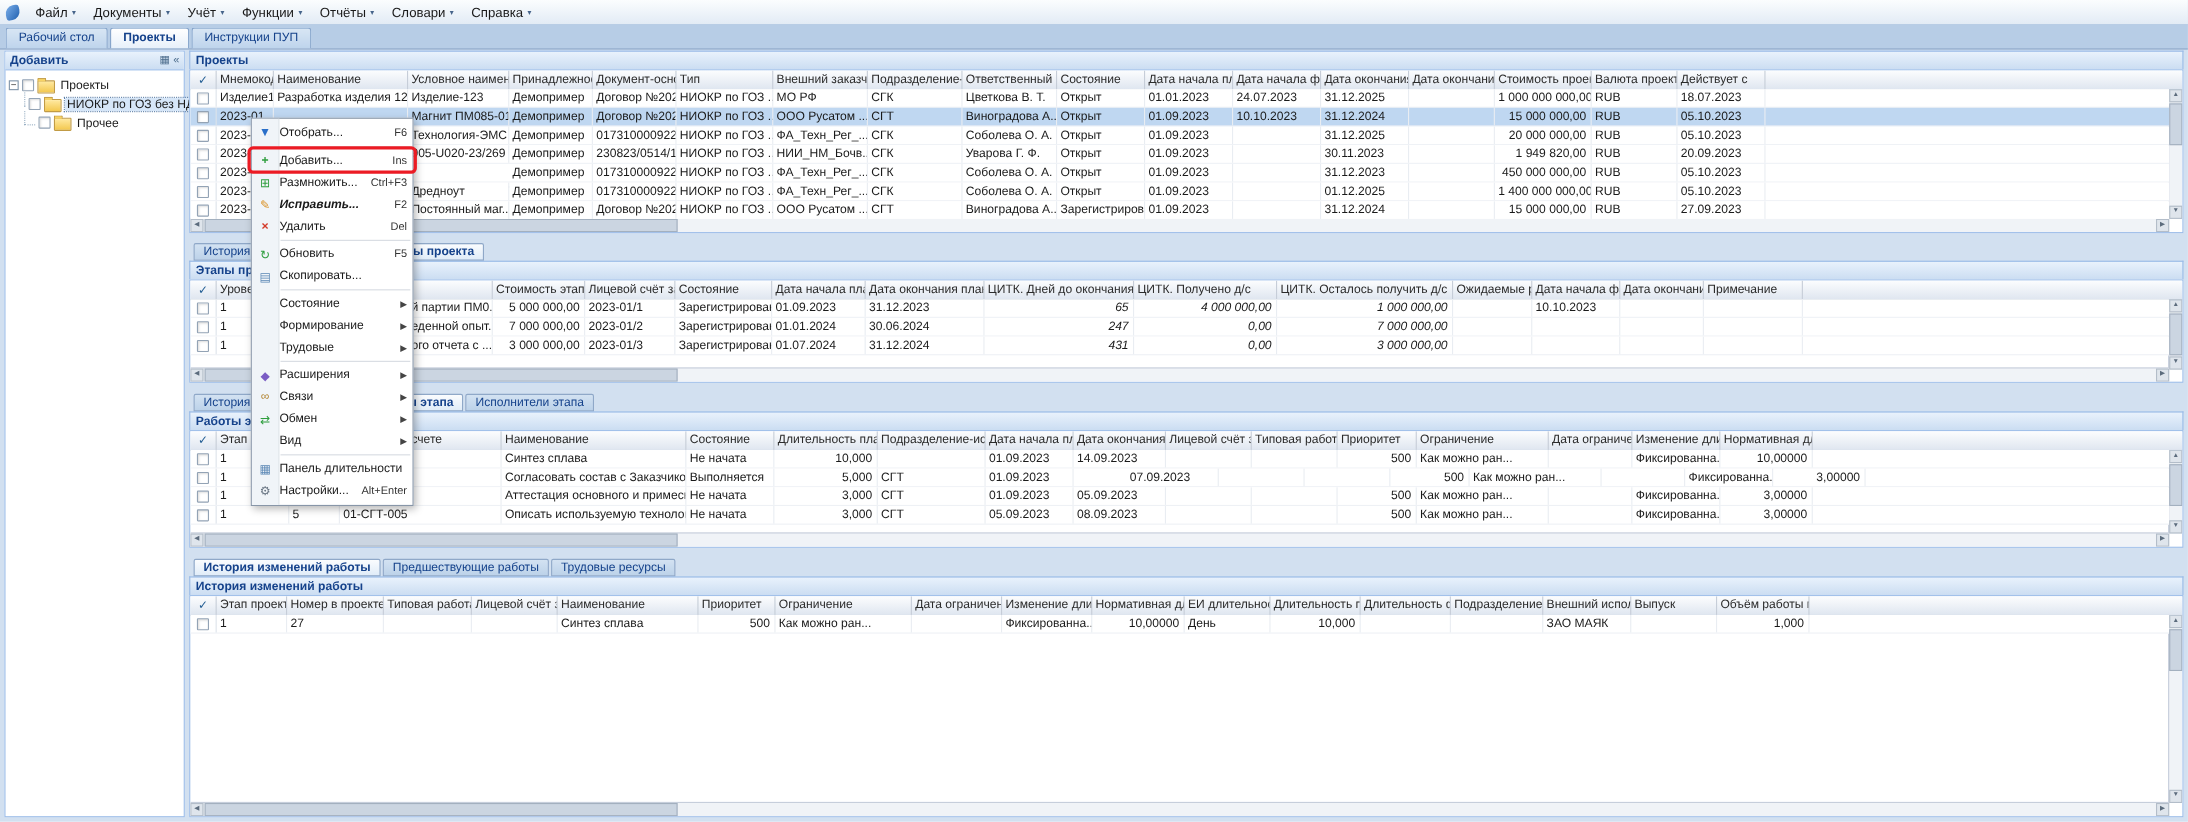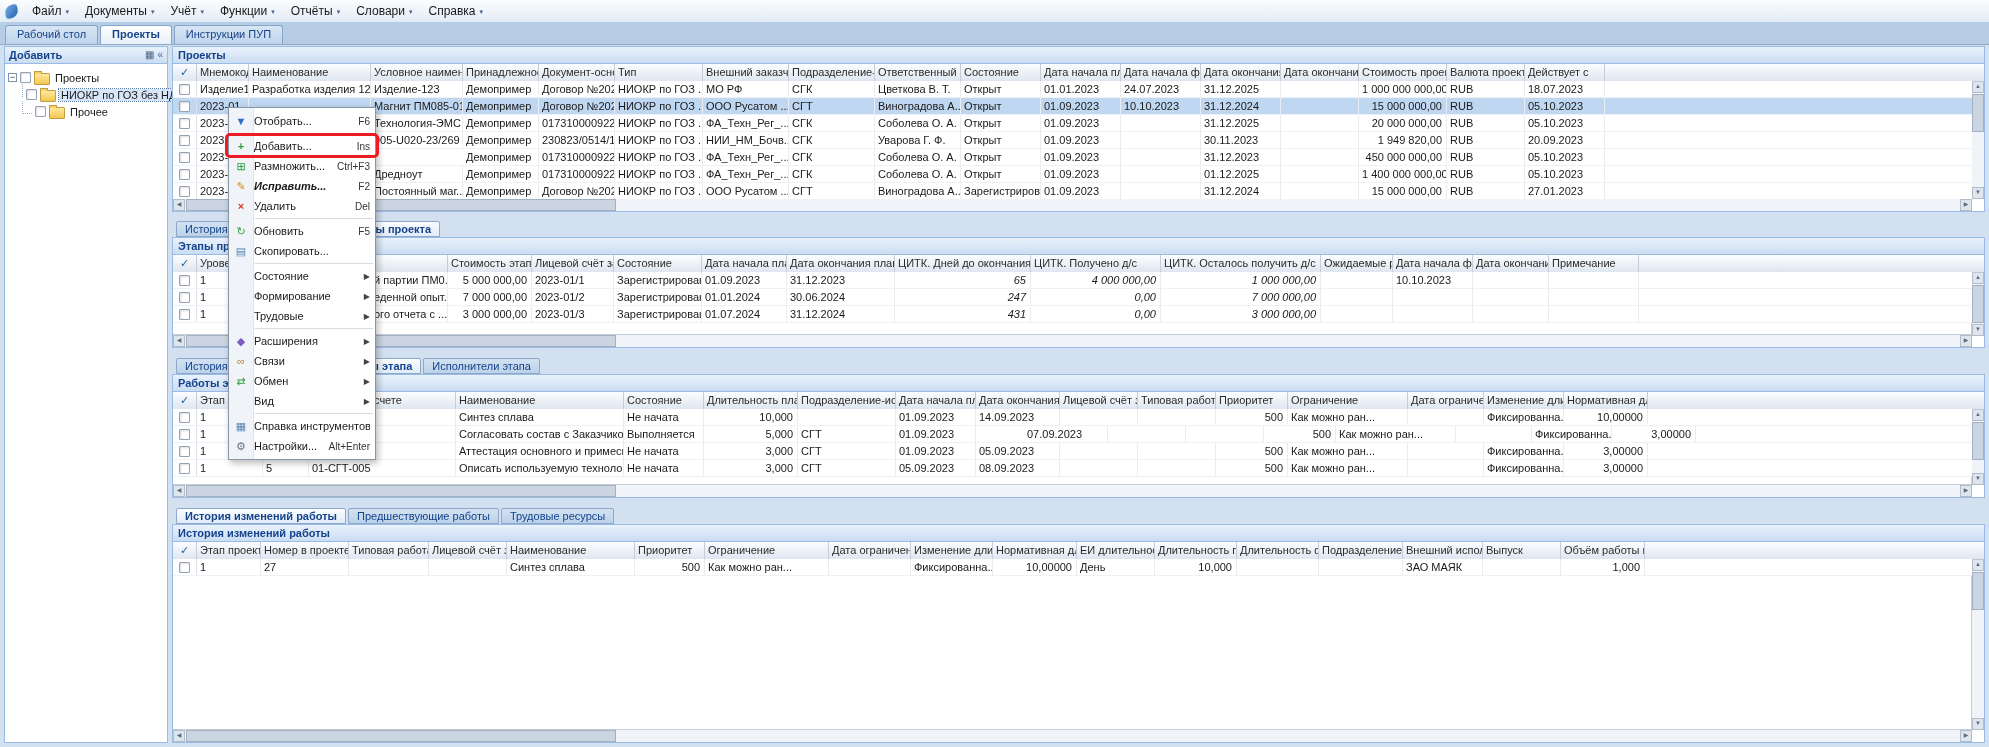--- a/index.html
+++ b/index.html
@@ -355,21 +355,21 @@
             <div class="g-cell" style="width: 86px;">ООО Русатом ...</div>
             <div class="g-cell" style="width: 86px;">СГТ</div>
             <div class="g-cell" style="width: 86px;">Виноградова А...</div>
             <div class="g-cell" style="width: 80px;">Зарегистрирован</div>
             <div class="g-cell" style="width: 80px;">01.09.2023</div>
             <div class="g-cell" style="width: 80px;"></div>
             <div class="g-cell" style="width: 80px;">31.12.2024</div>
             <div class="g-cell" style="width: 78px;"></div>
             <div class="g-cell" style="width: 88px; text-align: right;">15 000 000,00</div>
             <div class="g-cell" style="width: 78px;">RUB</div>
-            <div class="g-cell" style="width: 80px;">27.01.2023</div>
+            <div class="g-cell" style="width: 80px;">27.09.2023</div>
           </div>
         </div>
       </div>
   </div>
 
   <div class="section" id="sec-stages">
     <div class="sec-tabs">
         <span class="stab">История изменений проекта</span>
         <span class="stab active">Этапы проекта</span>
       </div>
@@ -735,21 +735,21 @@
         <span class="ctx-arrow">▶</span>
       </div>
       <div class="ctx-item">
         <span class="ctx-icon"></span>
         <span class="ctx-label">Вид</span>
         <span class="ctx-arrow">▶</span>
       </div>
       <div class="ctx-sep"></div>
       <div class="ctx-item">
         <span class="ctx-icon" style="color: rgb(91, 135, 181);">▦</span>
-        <span class="ctx-label">Справка инструментов</span>
+        <span class="ctx-label">Панель длительности</span>
       </div>
       <div class="ctx-item">
         <span class="ctx-icon" style="color: rgb(107, 119, 133);">⚙</span>
         <span class="ctx-label">Настройки...</span>
         <span class="ctx-short">Alt+Enter</span>
       </div>
     </div>
 
 </div>
 

